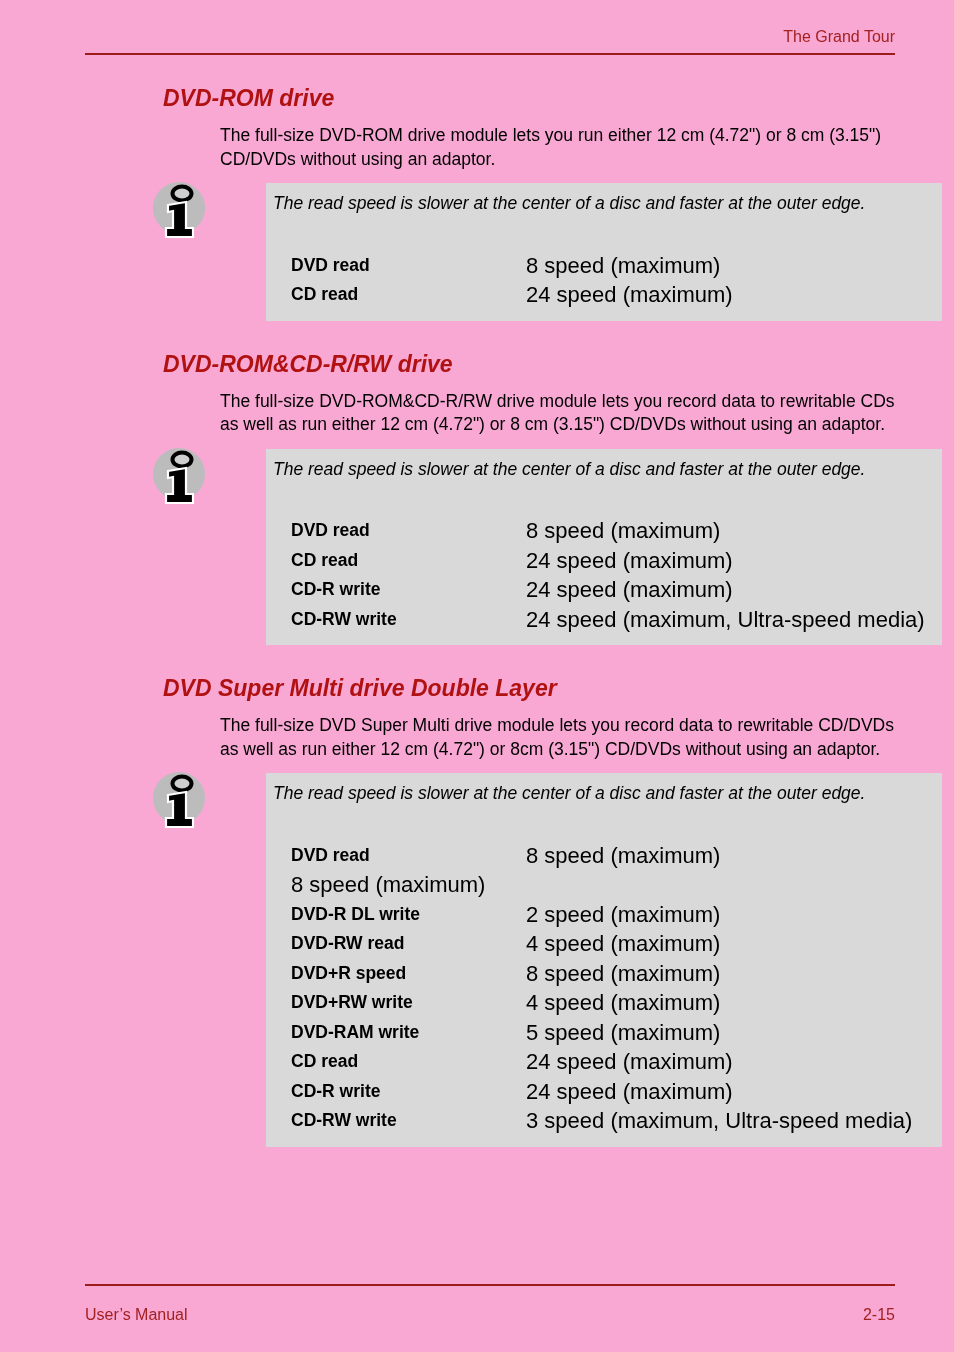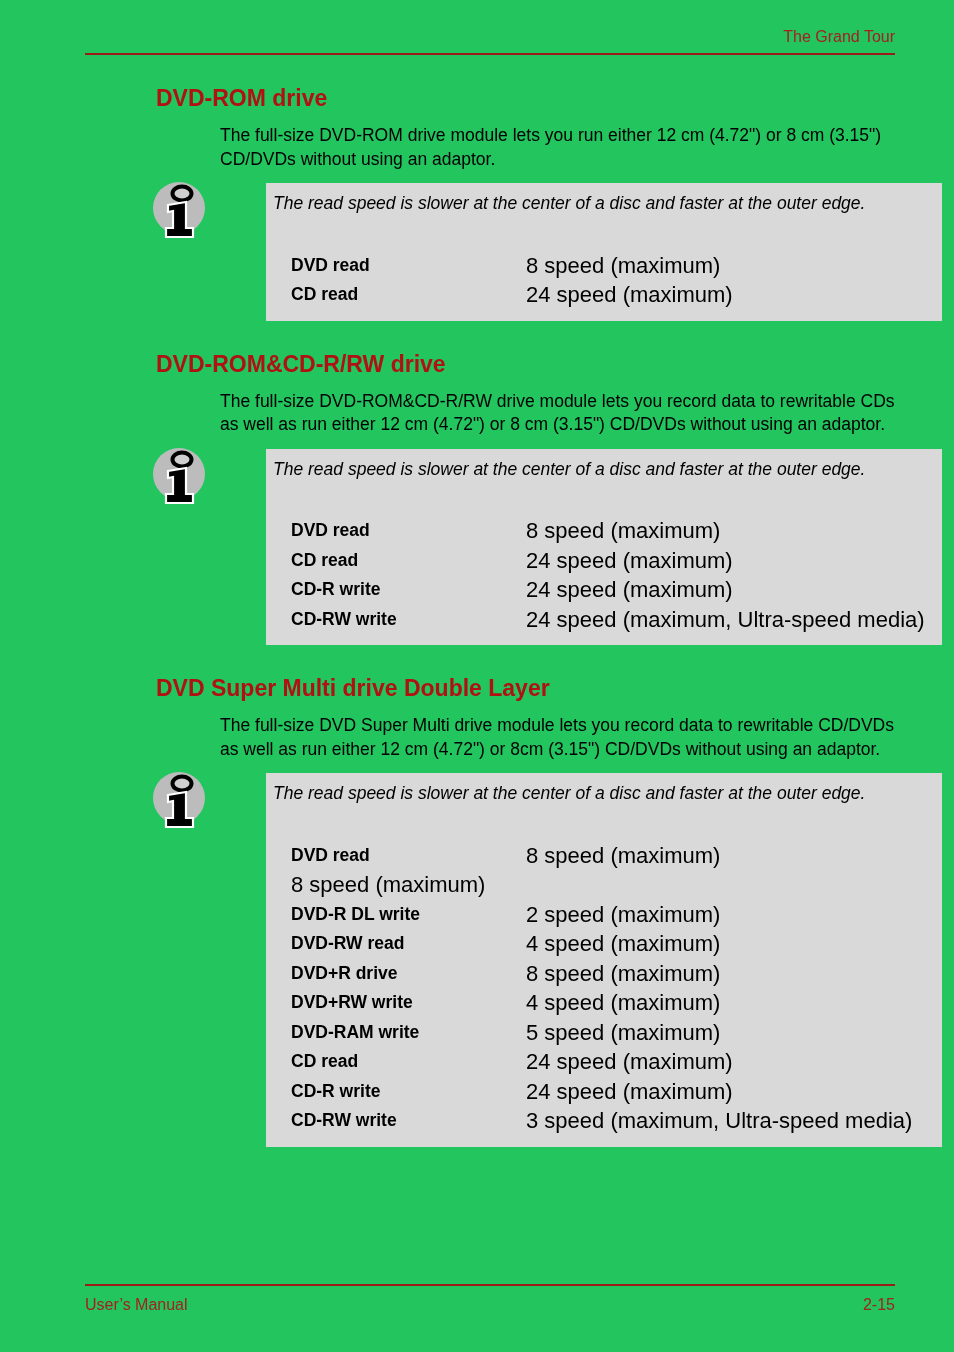--- a/index.html
+++ b/index.html
@@ -1,20 +1,20 @@
 <!DOCTYPE html>
 <html><head>
 <meta charset="utf-8">
 <style>
   html, body { margin: 0; padding: 0; background: #ffffff; }
   .page {
     position: relative;
     width: 954px;
     height: 1352px;
-    background: #22c55e;
+    background: #f9a8d4;
     font-family: "Liberation Sans", "DejaVu Sans", sans-serif;
     color: #000000;
     overflow: hidden;
   }
   
   .header {
     margin: 27px 59px 0 85px;
   }
   .header-title {
     text-align: right;
@@ -25,26 +25,27 @@
   .header-rule {
     margin-top: 7px;
     height: 0;
     border-top: 2px solid #9c1c1c;
   }
   
   .content {
     margin: 0 60px 0 155px;
   }
   .section-heading {
-    margin: 30px 0 12px 1px;
+    margin: 30px 0 12px 8px;
     font-size: 23px;
     line-height: 27px;
     font-weight: bold;
     color: #b01111;
     letter-spacing: 0;
+    font-style: italic;
   }
   .section-body {
     margin: 0 0 12px 65px;
     width: 675px;
     font-size: 17.5px;
     line-height: 23.5px;
   }
   .note-row {
     position: relative;
     margin-left: 65px;
@@ -83,21 +84,21 @@
     flex: 1;
     font-size: 22px;
   }
   
   .footer {
     position: absolute;
     left: 85px;
     right: 59px;
     top: 1284px;
     border-top: 2px solid #9c1c1c;
-    padding-top: 10px;
+    padding-top: 20px;
     display: flex;
     justify-content: space-between;
     font-size: 16px;
     color: #a32121;
   }
 </style>
 </head>
 <body>
 
 <div class="page">
@@ -193,21 +194,21 @@
               </div>
               <div class="spec-row">
                 <div class="spec-label">DVD-R DL write</div>
                 <div class="spec-value">2 speed (maximum)</div>
               </div>
               <div class="spec-row">
                 <div class="spec-label">DVD-RW read</div>
                 <div class="spec-value">4 speed (maximum)</div>
               </div>
               <div class="spec-row">
-                <div class="spec-label">DVD+R drive</div>
+                <div class="spec-label">DVD+R speed</div>
                 <div class="spec-value">8 speed (maximum)</div>
               </div>
               <div class="spec-row">
                 <div class="spec-label">DVD+RW write</div>
                 <div class="spec-value">4 speed (maximum)</div>
               </div>
               <div class="spec-row">
                 <div class="spec-label">DVD-RAM write</div>
                 <div class="spec-value">5 speed (maximum)</div>
               </div>

